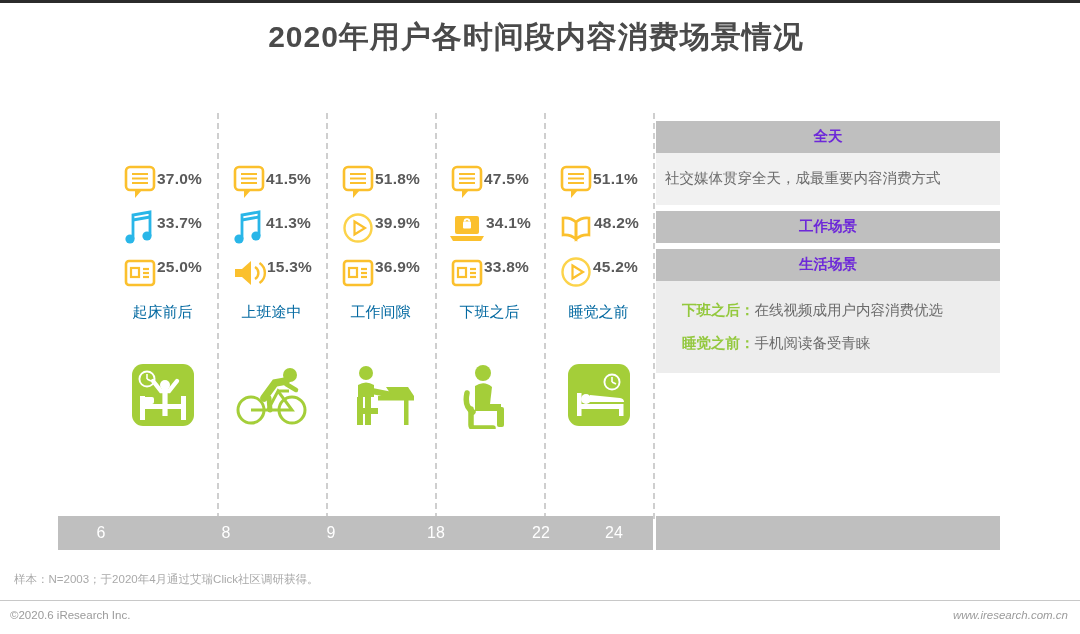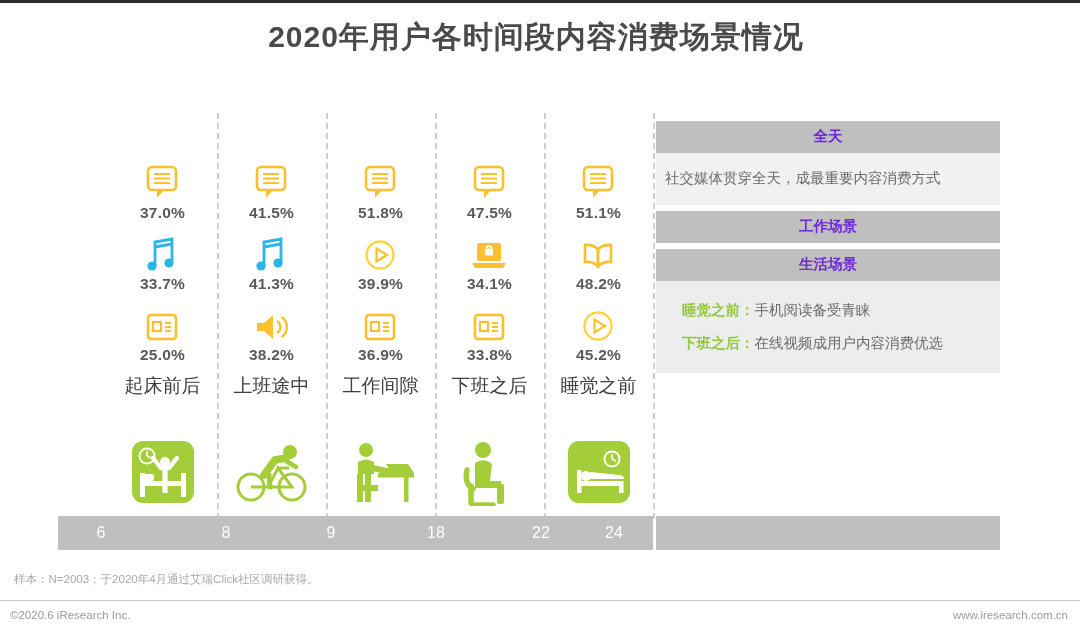--- a/index.html
+++ b/index.html
@@ -34,33 +34,33 @@
     content: "";
     position: absolute; left: 0px; top: 0; bottom: -6px;
     border-left: 2px dashed #cfcfcf;
   }
   #chart::after {
     content: "";
     position: absolute; right: -2px; top: 0; bottom: -6px;
     border-left: 2px dashed #cfcfcf;
   }
 
-  .metric { display: flex; flex-direction: column; align-items: center; }
+  .metric { display: flex; flex-direction: row; align-items: center; }
   .metric .ic { height: 42px; display: flex; align-items: flex-end; justify-content: center; }
   .metric .val {
     font-size: 15.5px; font-weight: bold; color: #5a5a5a;
     margin-top: 3px; margin-bottom: 6px; letter-spacing: .2px;
   }
   .m1 { margin-top: 46px; }
   .m2 { margin-top: 2px; }
   .m3 { margin-top: 2px; }
 
   .period {
-    margin-top: 3px;
-    font-size: 19px; color: #404040;
+    margin-top: 14px;
+    font-size: 15px; color: #0369a1;
   }
   .scene {
     margin-top: 34px;
     height: 80px;
     display: flex; align-items: center; justify-content: center;
   }
 
   
   #timeline-left {
     position: absolute; left: 58px; top: 513px;
@@ -109,21 +109,21 @@
   #footline {
     position: absolute; left: 0; top: 597px; width: 1080px;
     border-top: 1px solid #c8c8c8;
   }
   #copy {
     position: absolute; left: 10px; top: 606px;
     font-size: 11.5px; color: #9b9b9b;
   }
   #site {
     position: absolute; right: 12px; top: 606px;
-    font-size: 11.5px; color: #9b9b9b;
+    font-size: 11.5px; color: #9b9b9b; font-style: italic;
   }
 </style>
 </head>
 <body>
 
 <div id="title">2020年用户各时间段内容消费场景情况</div>
 
 <div id="chart">
 
   <div class="col">
@@ -206,21 +206,21 @@
       <div class="val">41.3%</div>
     </div>
     <div class="metric m3">
       <div class="ic">
         <svg width="36" height="32" viewBox="0 0 36 32">
             <path d="M4 12 L11 12 L20 4 L20 28 L11 20 L4 20 Z" fill="#fbc02d"></path>
             <path d="M24 10 A7 7 0 0 1 24 22" fill="none" stroke="#fbc02d" stroke-width="2.4"></path>
             <path d="M28.5 6 A12 12 0 0 1 28.5 26" fill="none" stroke="#fbc02d" stroke-width="2.4"></path>
           </svg>
       </div>
-      <div class="val">38.2%</div>
+      <div class="val">15.3%</div>
     </div>
     <div class="period">上班途中</div>
     <div class="scene">
       <svg width="76" height="62" viewBox="0 0 76 62">
         <circle cx="17" cy="45" r="13" fill="none" stroke="#a4ce39" stroke-width="3"></circle>
         <circle cx="58" cy="45" r="13" fill="none" stroke="#a4ce39" stroke-width="3"></circle>
         <path d="M17 45 L34 45 L44 26 L58 45 L36 45 Z" fill="none" stroke="#a4ce39" stroke-width="3"></path>
         <line x1="44" y1="26" x2="55" y2="26" stroke="#a4ce39" stroke-width="3"></line>
         <circle cx="56" cy="10" r="7" fill="#a4ce39"></circle>
         <path d="M30 33 L41 18 L52 16" fill="none" stroke="#a4ce39" stroke-width="7.5" stroke-linecap="round"></path>
@@ -395,24 +395,24 @@
   </div>
   <div class="p-sep"></div>
 
   <div class="p-head">工作场景</div>
   <div class="p-sep"></div>
 
   <div class="p-head">生活场景</div>
   <div class="p-body">
     <div class="p-gap"></div>
     <div class="p-line">
+      <span class="p-key">下班之后：</span><span>在线视频成用户内容消费优选</span>
+    </div>
+    <div class="p-line">
       <span class="p-key">睡觉之前：</span><span>手机阅读备受青睐</span>
-    </div>
-    <div class="p-line">
-      <span class="p-key">下班之后：</span><span>在线视频成用户内容消费优选</span>
     </div>
     <div class="p-gap"></div>
   </div>
 </div>
 
 <div id="note">样本：N=2003；于2020年4月通过艾瑞Click社区调研获得。</div>
 <div id="footline"></div>
 <div id="copy">©2020.6 iResearch Inc.</div>
 <div id="site">www.iresearch.com.cn</div>
 

